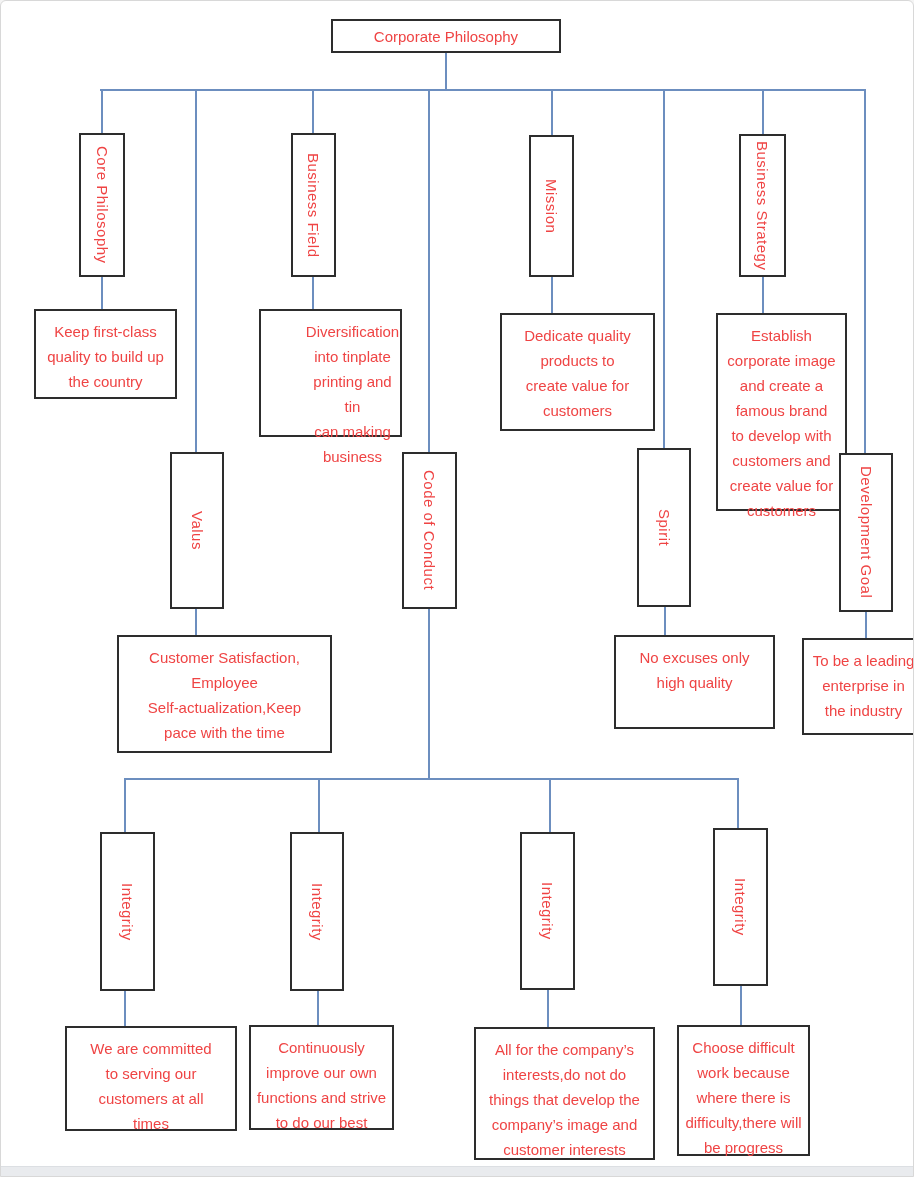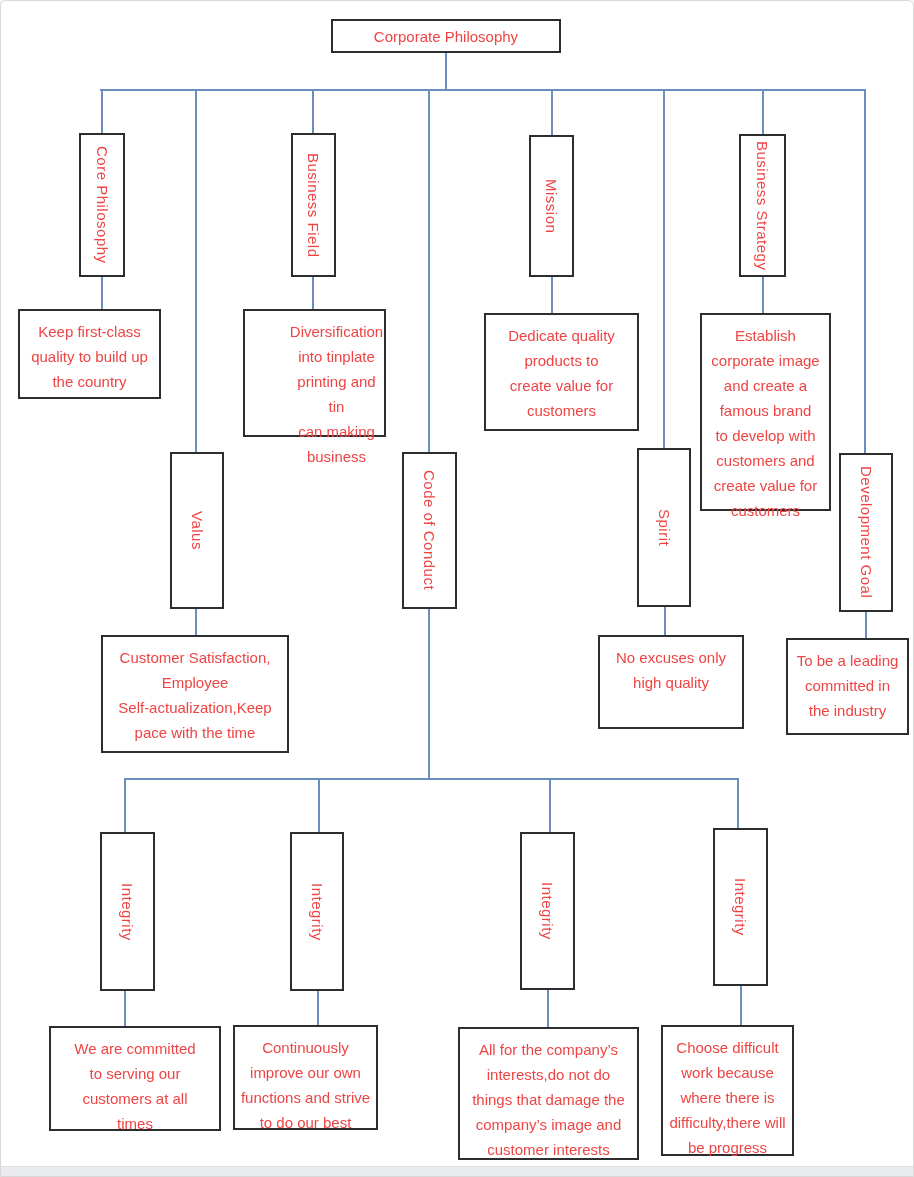--- a/index.html
+++ b/index.html
@@ -8,21 +8,21 @@
     font-family:"Liberation Sans", sans-serif;color:#ef4444;
     border:1px solid #d8d8d8;border-radius:6px 6px 0 0;box-sizing:border-box;
     overflow:hidden;
   }
   .footer-band{position:absolute;left:0;bottom:0;width:100%;height:9px;background:#e9ebee;border-top:1px solid #dcdfe3;}
   .box{
     position:absolute;background:#fff;border:2px solid #2d2d2d;box-sizing:border-box;
     display:flex;align-items:center;justify-content:center;text-align:center;
     font-size:15px;line-height:25px;
   }
-  .desc{align-items:flex-start;padding:8px 4px;white-space:pre-line;}
+  .desc{align-items:flex-start;padding:8px 4px;white-space:pre-line;margin-left:16px;}
   .vbox span{writing-mode:vertical-rl;text-orientation:mixed;letter-spacing:0.5px;}
   .line{position:absolute;background:var(--line,#6C8EBF);}
 </style>
 </head>
 <body>
 
 <div class="canvas">
 
   <div class="line" style="left:444px;top:52px;width:2px;height:38px;"></div>
   <div class="line" style="left:99px;top:88px;width:766px;height:2px;"></div>
@@ -108,33 +108,33 @@
   <div class="box vbox" style="left:401px;top:451px;width:55px;height:157px;">
     <span>Code of Conduct</span>
   </div>
   <div class="box vbox" style="left:636px;top:447px;width:54px;height:159px;">
     <span>Spirit</span>
   </div>
   <div class="box vbox" style="left:838px;top:452px;width:54px;height:159px;">
     <span>Development Goal</span>
   </div>
 
-  <div class="box desc" style="left:100px;top:634px;width:188px;height:118px;">
+  <div class="box desc" style="left:100px;top:634px;width:215px;height:118px;">
     <span>Customer Satisfaction,
 Employee
 Self-actualization,Keep
 pace with the time</span>
   </div>
-  <div class="box desc" style="left:597px;top:634px;width:146px;height:94px;">
+  <div class="box desc" style="left:597px;top:634px;width:161px;height:94px;">
     <span>No excuses only
 high quality</span>
   </div>
   <div class="box desc" style="left:785px;top:637px;width:123px;height:97px;">
     <span>To be a leading
-committed in
+enterprise in
 the industry</span>
   </div>
 
   <div class="box vbox" style="left:99px;top:831px;width:55px;height:159px;">
     <span>Integrity</span>
   </div>
   <div class="box vbox" style="left:289px;top:831px;width:54px;height:159px;">
     <span>Integrity</span>
   </div>
   <div class="box vbox" style="left:519px;top:831px;width:55px;height:158px;">
@@ -152,21 +152,21 @@
   </div>
   <div class="box desc" style="left:232px;top:1024px;width:145px;height:105px;">
     <span>Continuously
 improve our own
 functions and strive
 to do our best</span>
   </div>
   <div class="box desc" style="left:457px;top:1026px;width:181px;height:133px;">
     <span>All for the company’s
 interests,do not do
-things that damage the
+things that develop the
 company’s image and
 customer interests</span>
   </div>
   <div class="box desc" style="left:660px;top:1024px;width:133px;height:131px;">
     <span>Choose difficult
 work because
 where there is
 difficulty,there will
 be progress</span>
   </div>

